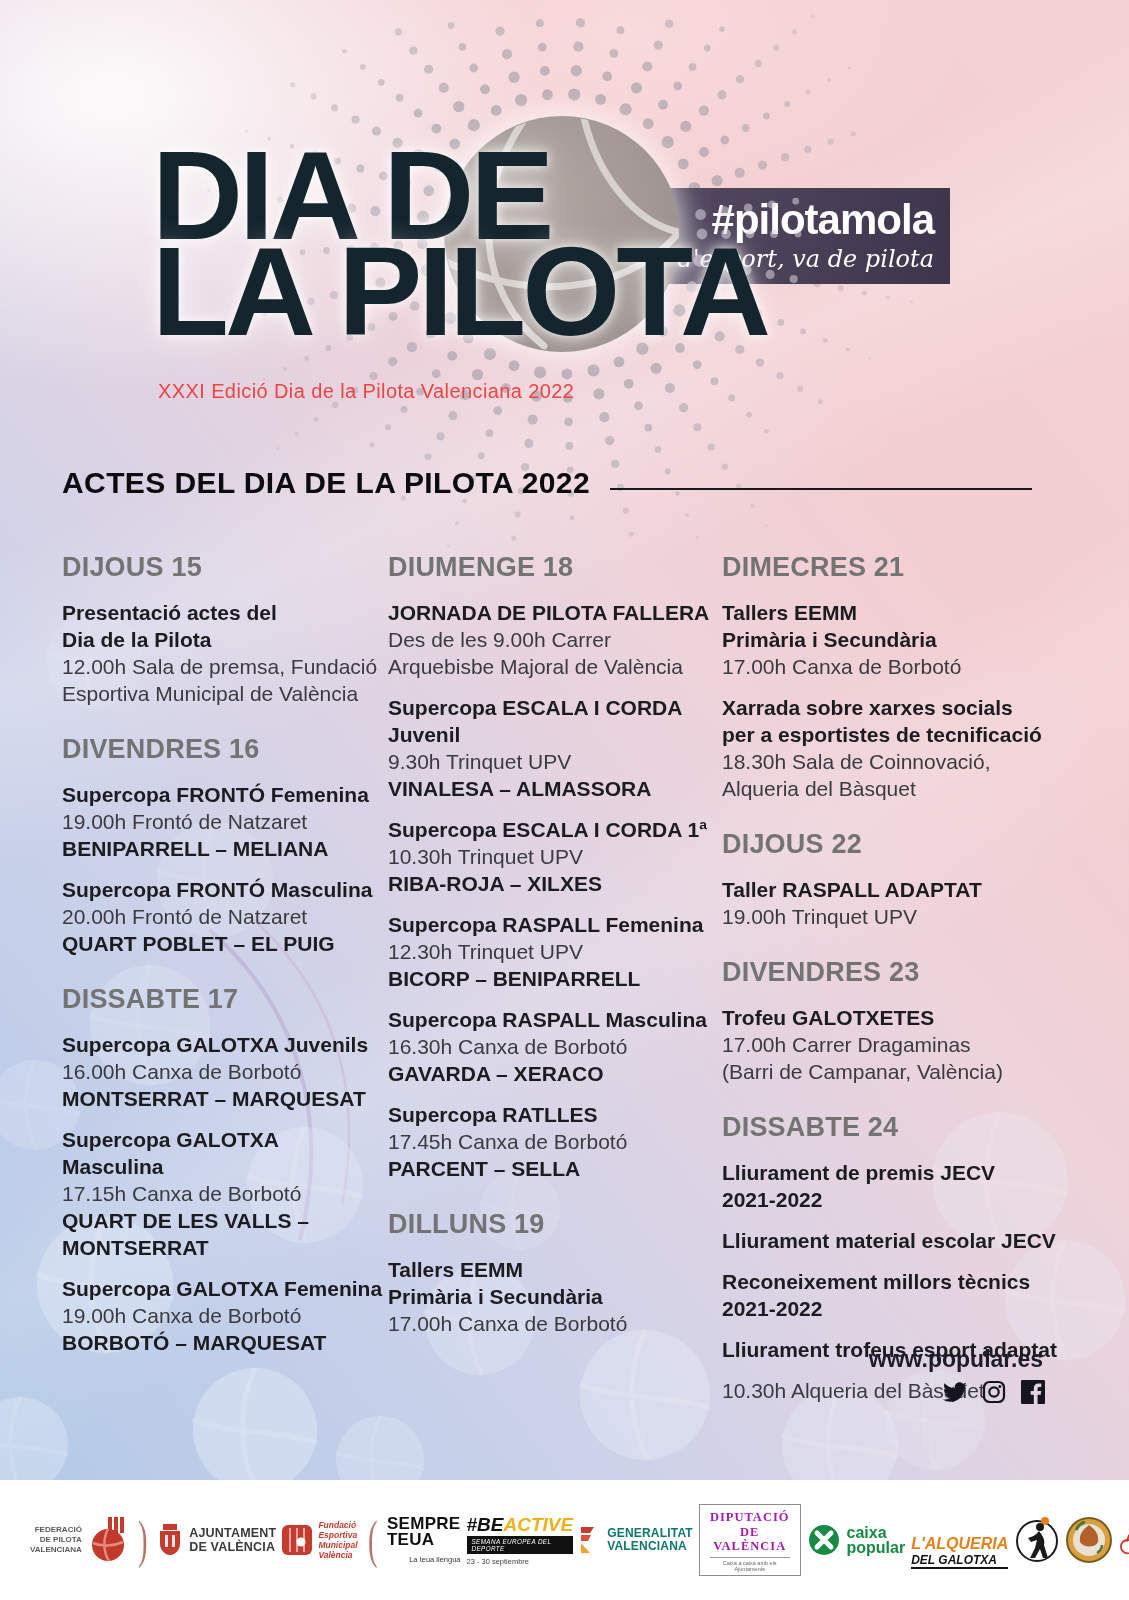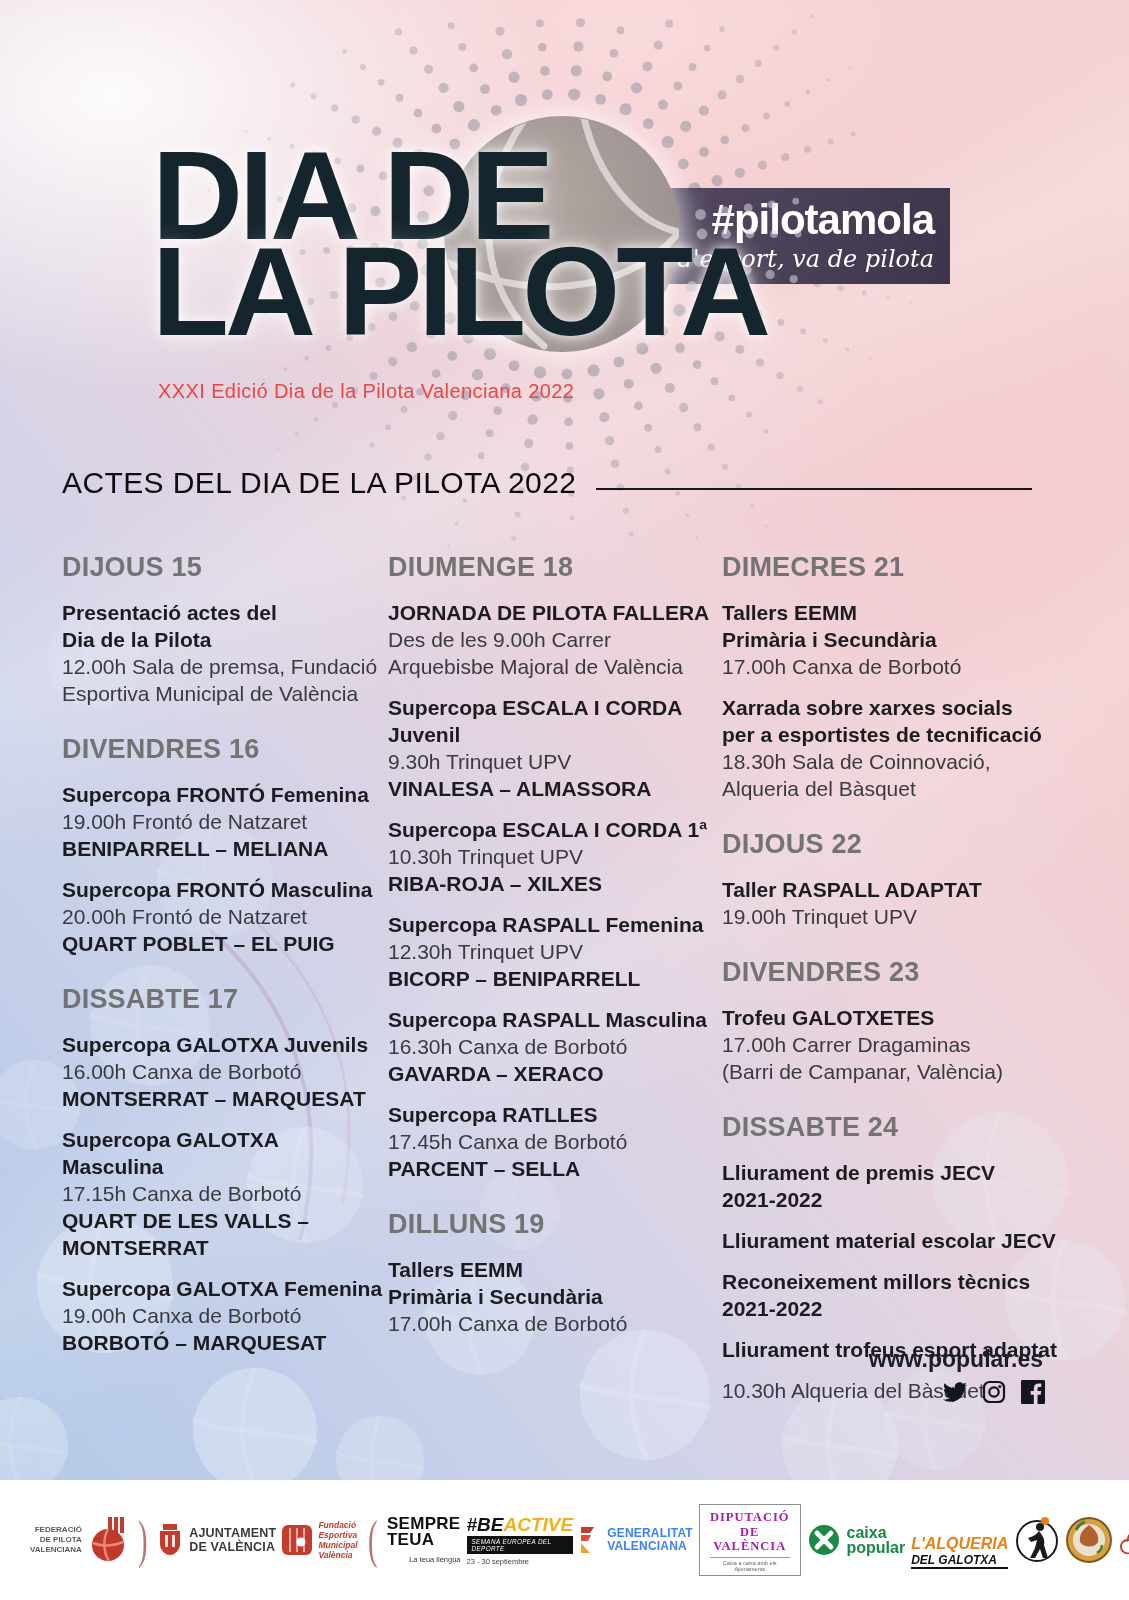--- a/index.html
+++ b/index.html
@@ -24,21 +24,21 @@
   .tagline{color:#fff;font-family:"DejaVu Serif",serif;font-style:italic;font-size:24px;margin-top:4px;}
   svg.bdots{position:absolute;left:0;top:0;pointer-events:none;}
   svg.hball{position:absolute;left:432px;top:104px;filter:drop-shadow(0 0 16px rgba(255,255,255,.85));}
   .title{position:absolute;left:152px;top:148px;color:#15252e;font-weight:bold;
     letter-spacing:-4px;line-height:96px;font-size:126px;
     text-shadow:0 0 12px rgba(255,255,255,.9),0 0 30px rgba(255,255,255,.55);}
   .title div{white-space:nowrap;}
   .subtitle{position:absolute;left:158px;top:380px;font-size:20px;color:#ef4444;letter-spacing:.4px;}
   
   .acts{position:absolute;left:62px;top:466px;width:970px;display:flex;align-items:center;gap:20px;}
-  .acts .txt{font-size:30px;font-weight:normal;color:#0c0c10;letter-spacing:.4px;white-space:nowrap;}
+  .acts .txt{font-size:30px;font-weight:bold;color:#0c0c10;letter-spacing:.4px;white-space:nowrap;}
   .acts .rule{flex:1;height:2px;background:#17171c;margin-top:12px;}
   
   .columns{position:absolute;left:0;top:552px;width:1129px;}
   .col{position:absolute;top:0;}
   .col1{left:62px;width:322px;} .col2{left:388px;width:330px;} .col3{left:722px;width:372px;}
   .day{font-size:27px;font-weight:bold;color:#737373;margin:0 0 16px 0;letter-spacing:.2px;}
   .section{margin-bottom:27px;}
   .event{margin-bottom:14px;}
   .ln{font-size:21px;line-height:27px;color:#3a3a40;}
   .ln.b{font-weight:bold;color:#1b1b20;}
@@ -54,21 +54,21 @@
   .paren{font-size:52px;color:#b9736a;font-family:"Liberation Serif",serif;line-height:1;transform:scaleX(.55);}
   .logo-federacio-pilota-valenciana .lg-text{font-size:8px;font-weight:bold;color:#5a5a5a;text-align:right;line-height:1.25;}
   .logo-ajuntament-de-valencia .lg-text{font-size:12.5px;font-weight:bold;color:#3a3a3a;line-height:1.15;letter-spacing:.2px;}
   .logo-fundacio-esportiva-municipal .lg-text{font-size:8.5px;font-weight:bold;font-style:italic;color:#c43c2e;line-height:1.2;}
   .logo-sempre-teua .st-main{font-size:17px;font-weight:bold;color:#101010;line-height:.95;letter-spacing:.3px;}
   .logo-sempre-teua .st-sub{font-size:7.5px;color:#333;margin-top:7px;text-align:right;}
   .bea-top{font-style:italic;font-weight:bold;font-size:19px;line-height:1;}
   .bea-hash{color:#111;} .bea-act{color:#f2b01e;}
   .bea-band{background:#111;color:#fff;font-size:6.3px;font-style:italic;padding:2px 5px;margin-top:2px;letter-spacing:.4px;}
   .bea-sub{font-size:7.5px;color:#444;margin-top:3px;}
-  .logo-generalitat-valenciana .lg-text{font-size:12px;font-weight:bold;color:#3b82f6;line-height:1.1;letter-spacing:.2px;}
+  .logo-generalitat-valenciana .lg-text{font-size:12px;font-weight:bold;color:#0f766e;line-height:1.1;letter-spacing:.2px;}
   .dip-box{border:1.5px solid #8f8f8f;padding:5px 10px 3px 10px;text-align:center;}
   .dip-box .lg-text{font-family:"Liberation Serif",serif;font-size:12.5px;font-weight:bold;color:#a21caf;line-height:1.15;letter-spacing:1px;}
   .dip-box .dip-sub{font-size:5.5px;color:#666;border-top:1px solid #999;margin-top:3px;padding-top:2px;}
   .logo-caixa-popular .lg-text{font-size:16px;font-weight:bold;color:#188a44;line-height:.95;}
   .alq-1{font-size:16px;font-weight:bold;font-style:italic;color:#e8801a;line-height:1.1;margin-top:24px;}
   .alq-2{font-size:12px;font-weight:bold;font-style:italic;color:#111;border-bottom:2px solid #111;line-height:1.2;}
   .logo-fesa .fesa-main{font-size:15px;font-weight:bold;color:#c43c2e;letter-spacing:1px;}
   .logo-fesa .fesa-sub{font-size:6.5px;color:#c43c2e;line-height:1.3;margin-top:2px;}
 </style>
 </head>

